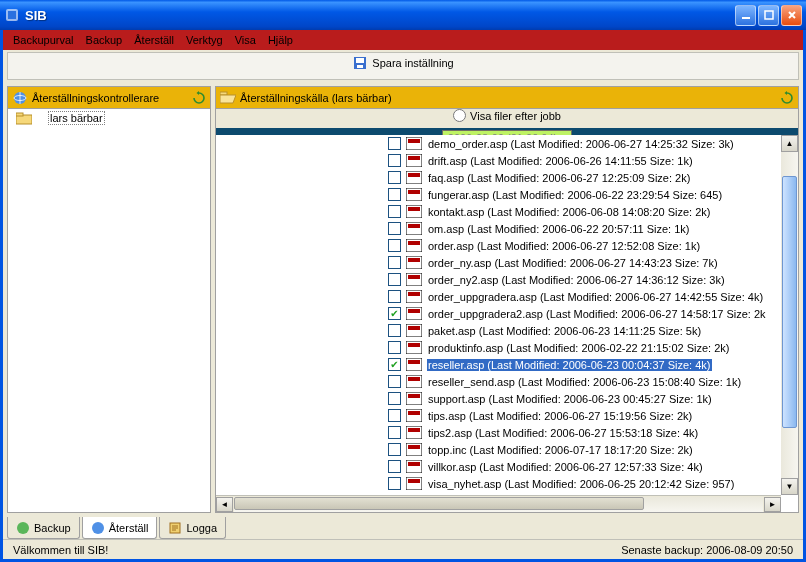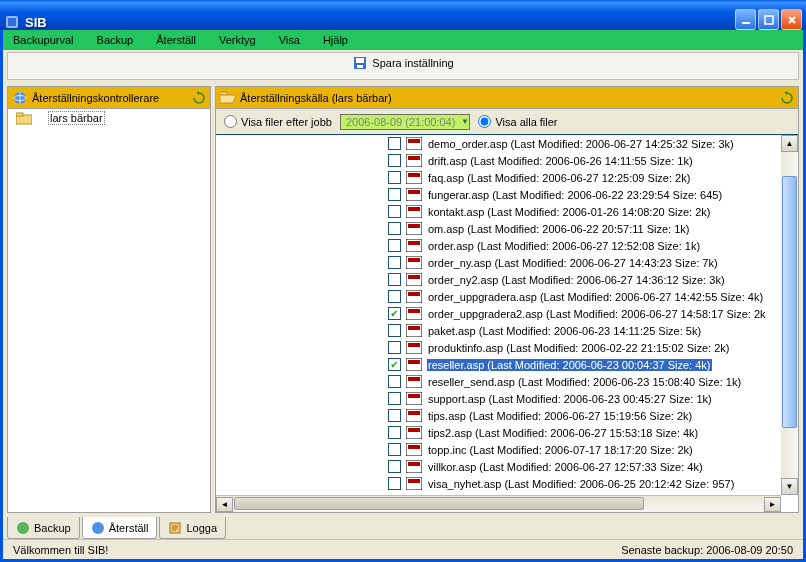--- a/index.html
+++ b/index.html
@@ -1,48 +1,48 @@
 <!DOCTYPE html>
 <html><head>
 <meta charset="utf-8">
 <style>
 * { margin: 0; padding: 0; box-sizing: border-box; font-family: Tahoma, Arial, sans-serif; font-size: 11px; }
 body { background: #ece9d8; width: 806px; height: 562px; overflow: hidden; }
 
-.titlebar { height: 30px; background: linear-gradient(to bottom, #0058e6 0%, #3a93ff 8%, #0058e6 40%, #0046c8 88%, #003cb0 100%); display: flex; align-items: flex-end; padding: 0 4px; color: #fff; font-weight: bold; }
+.titlebar { height: 30px; background: linear-gradient(to bottom, #0058e6 0%, #3a93ff 8%, #0058e6 40%, #0046c8 88%, #003cb0 100%); display: flex; align-items: center; padding: 0 4px; color: #fff; font-weight: bold; }
 .titlebar .app-icon { width: 16px; height: 16px; margin-right: 5px; display: inline-block; }
 .titlebar .title { flex: 1; font-size: 13px; text-shadow: 1px 1px 1px rgba(0,0,0,0.4); }
 .winbtns { display: flex; gap: 2px; }
 .winbtn { width: 21px; height: 21px; border-radius: 3px; border: 1px solid rgba(255,255,255,0.5); display: flex; align-items: center; justify-content: center; font-weight: bold; color: #fff; cursor: pointer; }
 .winbtn.min, .winbtn.max { background: linear-gradient(to bottom, #7eb6ff, #2c72e0); }
 .winbtn.close { background: linear-gradient(to bottom, #f8a27d, #e74c0e); }
 
 .window-border { border-left: 3px solid #0054e3; border-right: 3px solid #0054e3; border-bottom: 3px solid #0054e3; height: 532px; background: #ece9d8; display: flex; flex-direction: column; }
 
-.menubar { height: 20px; display: flex; align-items: center; padding: 6px 4px; gap: 11px; background: #22c55e; }
+.menubar { height: 20px; display: flex; align-items: center; padding: 6px 4px; gap: 0; background: #b91c1c; }
 .menubar span { padding: 2px 6px; cursor: pointer; }
 
 .toolbar { height: 28px; border: 1px solid #c0c0b8; margin: 2px 4px; background: #f4f3ee; display: flex; align-items: center; padding: 0 4px; gap: 8px; flex-direction: column; }
 .toolbar .tbtn { display: flex; align-items: center; gap: 4px; cursor: pointer; padding: 2px 4px; }
 .toolbar .sep { width: 1px; height: 20px; background: #c0c0b8; }
 
 .main { flex: 1; display: flex; padding: 4px; gap: 4px; min-height: 0; }
 
 .panel { background: #fff; border: 1px solid #a0a0a0; display: flex; flex-direction: column; min-height: 0; }
 .panel-header { height: 22px; background: #eab308; border-bottom: 1px solid #a0a0a0; display: flex; align-items: center; padding: 0 4px; gap: 4px; }
 .panel-header .spacer { flex: 1; }
 .panel-body { flex: 1; overflow: auto; background: #fff; min-height: 0; position: relative; }
 
 .left { width: 204px; flex-shrink: 0; }
 .right { flex: 1; min-width: 0; }
 
 .tree-node { display: flex; align-items: center; gap: 16px; padding: 2px 8px; }
 .tree-node .dotted { border: 1px dotted #808080; padding: 0 1px; }
 
-.filter-row { height: 26px; background: #ece9d8; border-bottom: 1px solid #0c4a6e; display: flex; align-items: center; padding: 0 8px; gap: 8px; }
+.filter-row { height: 26px; background: #ece9d8; border-bottom: 7px solid #0c4a6e; display: flex; align-items: center; padding: 0 8px; gap: 8px; flex-direction: column; }
 .filter-row label { display: flex; align-items: center; gap: 4px; }
 .dateselect { border: 1px solid #716f64; background: #bef264; padding: 1px 14px 1px 5px; color: #808080; position: relative; }
 .dateselect::after { content: "▾"; position: absolute; right: 2px; top: 1px; font-size: 9px; color: #555; }
 
 .file-list { padding-left: 172px; padding-top: 0; position: relative; }
 .file-row { display: flex; align-items: center; gap: 5px; height: 17px; white-space: nowrap; padding-right: 4px; }
 .file-row.selected .label { background: #316ac5; color: #fff; padding: 0 1px; }
 .file-row .label { padding: 0 1px; }
 .chk { width: 13px; height: 13px; border: 1px solid #1c5180; background: #fff; display: inline-flex; align-items: center; justify-content: center; flex-shrink: 0; }
 .chk.checked::after { content: "✔"; color: #21a121; font-size: 10px; line-height: 1; }
@@ -235,21 +235,21 @@
               <span class="label">fungerar.asp (Last Modified: 2006-06-22 23:29:54 Size: 645)</span>
             </div>
             <div class="file-row">
               <span class="chk"></span>
               <span>
                 <svg width="16" height="13">
                   <rect x="0" y="0" width="16" height="13" fill="#fff" stroke="#000"></rect>
                   <rect x="2" y="2" width="12" height="4" fill="#b00000"></rect>
                 </svg>
               </span>
-              <span class="label">kontakt.asp (Last Modified: 2006-01-26 14:08:20 Size: 2k)</span>
+              <span class="label">kontakt.asp (Last Modified: 2006-06-08 14:08:20 Size: 2k)</span>
             </div>
             <div class="file-row">
               <span class="chk"></span>
               <span>
                 <svg width="16" height="13">
                   <rect x="0" y="0" width="16" height="13" fill="#fff" stroke="#000"></rect>
                   <rect x="2" y="2" width="12" height="4" fill="#b00000"></rect>
                 </svg>
               </span>
               <span class="label">om.asp (Last Modified: 2006-06-22 20:57:11 Size: 1k)</span>

